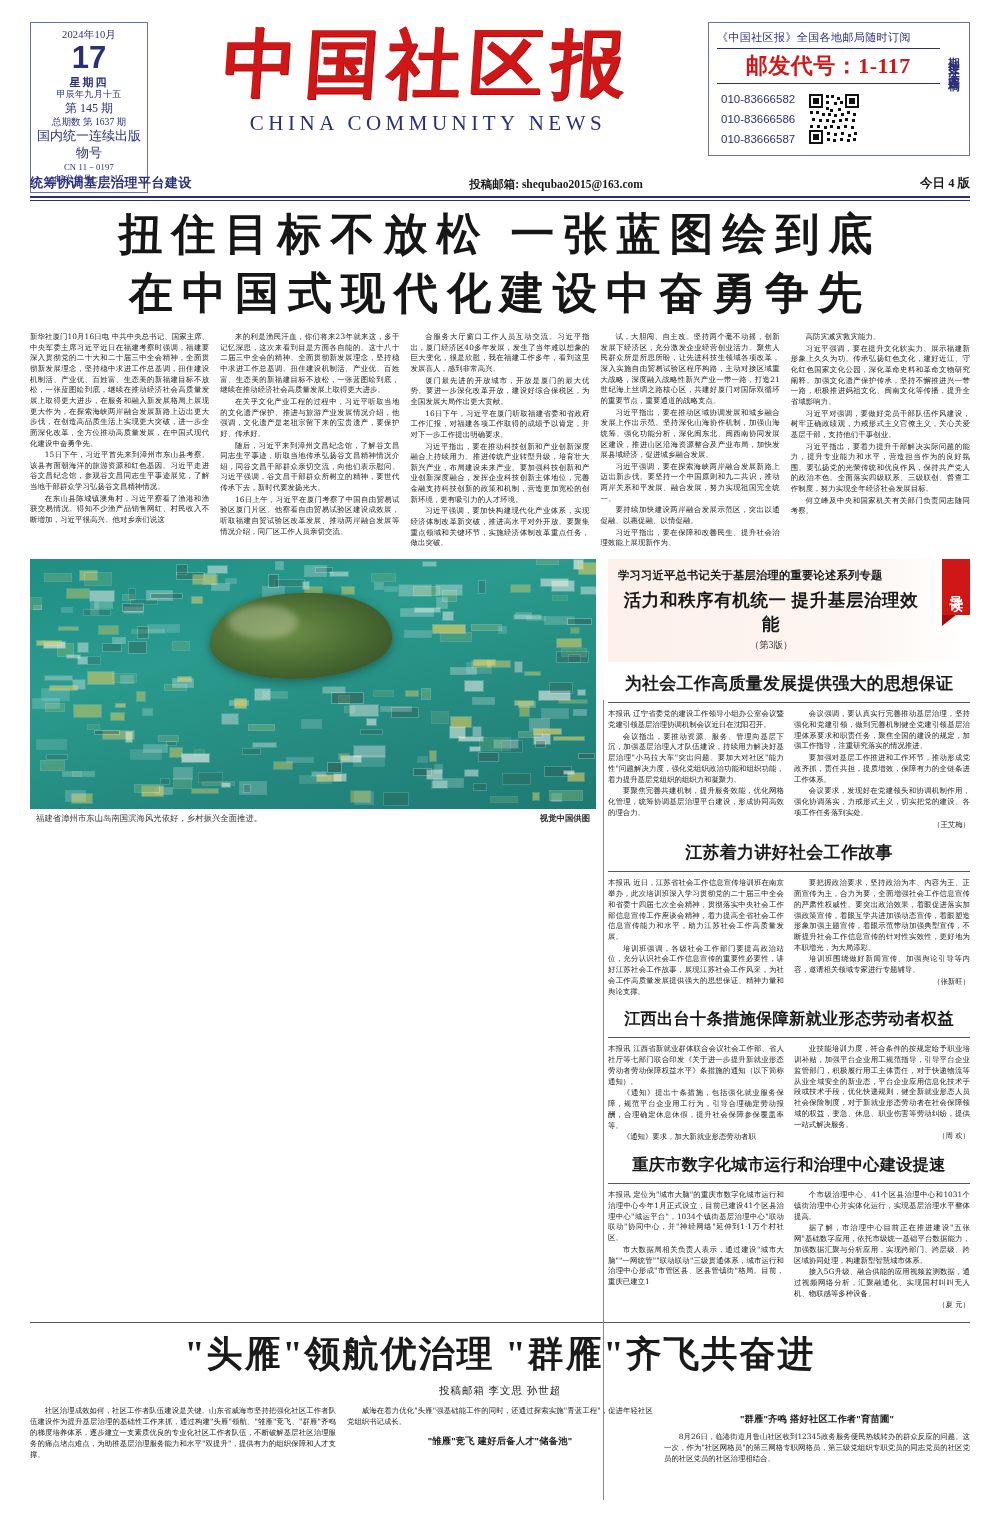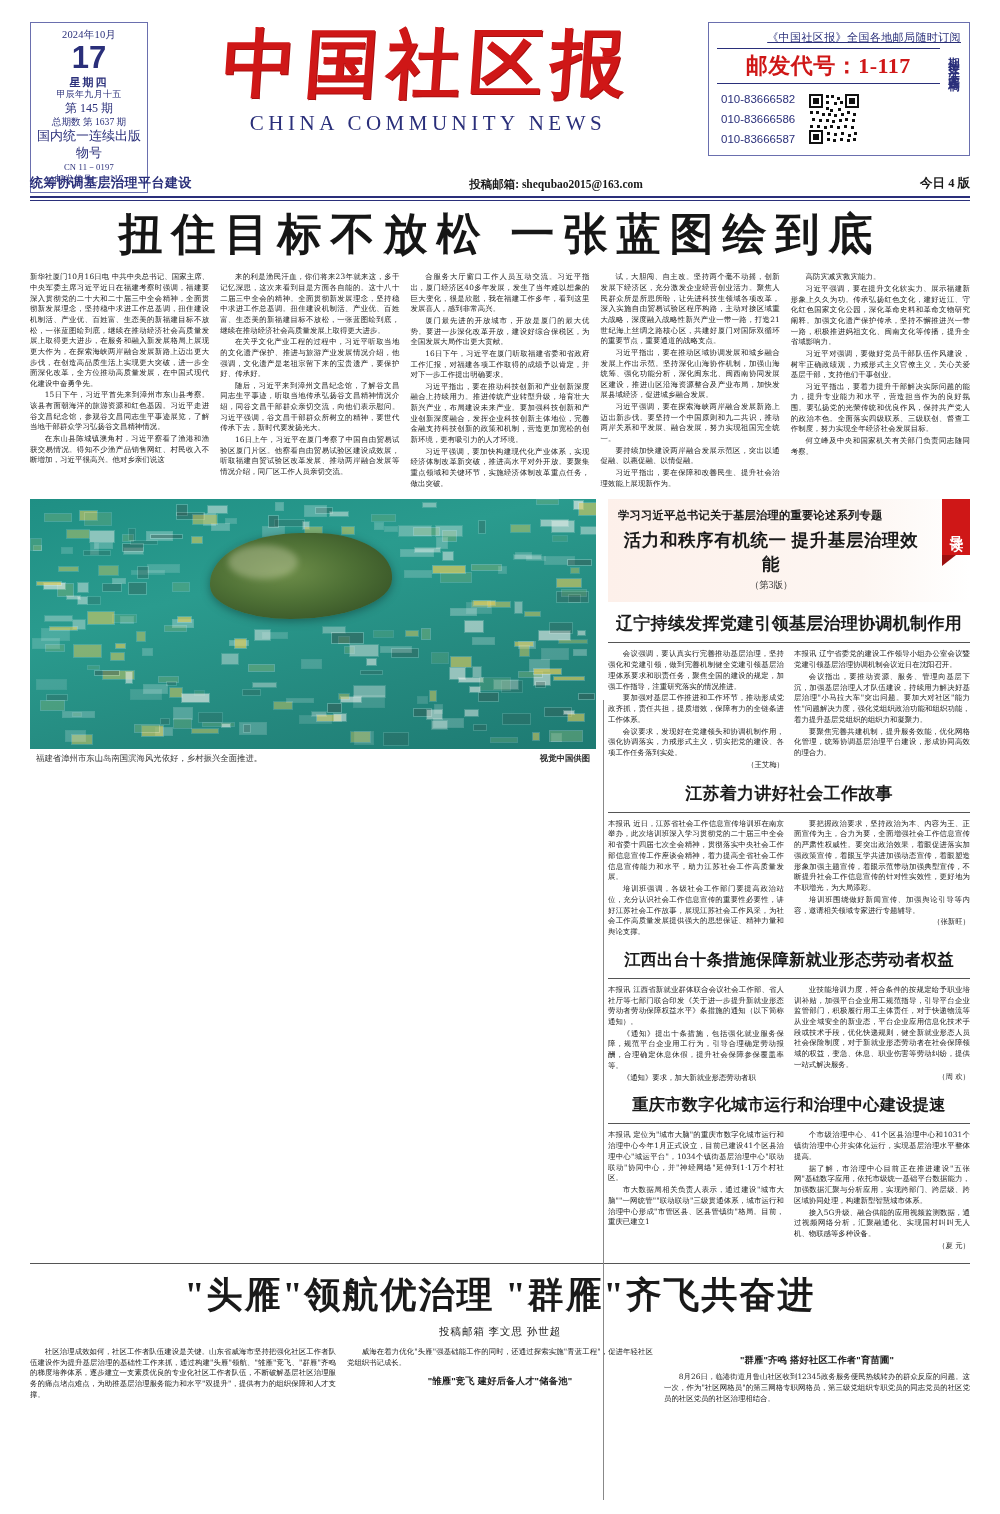--- a/index.html
+++ b/index.html
@@ -36,21 +36,21 @@
     letter-spacing:8px;line-height:1.12;
     transform:skewX(-4deg);
     text-shadow:1px 1px 0 #a81010;
   }
   .logo-en{
     font-family:"Liberation Serif",serif;color:#2a2f7a;
     font-size:21px;letter-spacing:4.5px;margin-top:6px;font-weight:normal;
   }
 
   .subbox{width:262px;border:1px solid #6a6fae;box-sizing:border-box;padding:7px 8px 6px;}
-  .subbox .sb-top{font-size:11px;color:#2a2f7a;text-align:right;letter-spacing:.4px;text-decoration:underline;}
+  .subbox .sb-top{font-size:11px;color:#2a2f7a;text-align:left;letter-spacing:.4px;}
   .sb-mid{display:flex;align-items:stretch;margin-top:3px;}
   .sb-left{flex:1;}
   .sb-code{
     border-top:1.6px solid #2a2f7a;border-bottom:1.6px solid #2a2f7a;
     color:#cf1717;font-weight:bold;font-size:22px;text-align:center;padding:2px 0;letter-spacing:.5px;
   }
   .sb-row{display:flex;margin-top:5px;align-items:center;}
   .sb-phones{font-size:11.5px;color:#2a2f7a;line-height:1.75;font-family:"Liberation Sans",sans-serif;padding-left:4px;}
   .qr{width:54px;height:54px;margin-left:12px;background:#fff;position:relative;}
   .sb-vert{
@@ -258,20 +258,21 @@
 
   <div class="mast-foot">
     <div class="left">统筹协调基层治理平台建设</div>
     <div class="email">投稿邮箱: shequbao2015@163.com</div>
     <div class="pages">今日 4 版</div>
   </div>
   <div class="rule-thick"></div>
   <div class="rule-thin"></div>
 
   <div class="headline">扭住目标不放松 一张蓝图绘到底</div>
+  <div class="headline">在中国式现代化建设中奋勇争先</div>
 
   <div class="cols" id="lead-cols">
       <div class="col">
         <p class="lead">新华社厦门10月16日电 中共中央总书记、国家主席、中央军委主席习近平近日在福建考察时强调，福建要深入贯彻党的二十大和二十届三中全会精神，全面贯彻新发展理念，坚持稳中求进工作总基调，扭住建设机制活、产业优、百姓富、生态美的新福建目标不放松，一张蓝图绘到底，继续在推动经济社会高质量发展上取得更大进步，在服务和融入新发展格局上展现更大作为，在探索海峡两岸融合发展新路上迈出更大步伐，在创造高品质生活上实现更大突破，进一步全面深化改革，全方位推动高质量发展，在中国式现代化建设中奋勇争先。</p>
         <p>15日下午，习近平首先来到漳州市东山县考察。该县有面朝海洋的旅游资源和红色基因。习近平走进谷文昌纪念馆，参观谷文昌同志生平事迹展览，了解当地干部群众学习弘扬谷文昌精神情况。</p>
         <p>在东山县陈城镇澳角村，习近平察看了渔港和渔获交易情况。得知不少渔产品销售网红、村民收入不断增加，习近平很高兴。他对乡亲们说这</p>
       </div>
       <div class="col">
         <p>来的利是渔民汗血，你们将来23年就来这，多干记忆深思，这次来看到目是方面各自能的。这十八十二届三中全会的精神。全面贯彻新发展理念，坚持稳中求进工作总基调。扭住建设机制活、产业优、百姓富、生态美的新福建目标不放松，一张蓝图绘到底，继续在推动经济社会高质量发展上取得更大进步。</p>
         <p>在关乎文化产业工程的过程中，习近平听取当地的文化遗产保护、推进与旅游产业发展情况介绍，他强调，文化遗产是老祖宗留下来的宝贵遗产，要保护好、传承好。</p>
@@ -541,33 +542,33 @@
     <div class="sidecol">
 
       <div class="guide">
         <div class="g1">学习习近平总书记关于基层治理的重要论述系列专题</div>
         <div class="g2">活力和秩序有机统一  提升基层治理效能</div>
         <div class="g3">（第3版）</div>
         <div class="guide-tab">导读</div>
       </div>
 
       <div id="side-articles">
-          <div class="side-hl">辽宁持续发挥党建引领基层治理协调机制作用</div>
+          <div class="side-hl">为社会工作高质量发展提供强大的思想保证</div>
           <div class="side-rule"></div>
           <div class="side-cols">
+            <div class="c">
+              <p class="lead">本报讯 辽宁省委党的建设工作领导小组办公室会议暨党建引领基层治理协调机制会议近日在沈阳召开。</p>
+              <p>会议指出，要推动资源、服务、管理向基层下沉，加强基层治理人才队伍建设，持续用力解决好基层治理"小马拉大车"突出问题。要加大对社区"能力性"问题解决力度，强化党组织政治功能和组织功能，着力提升基层党组织的组织力和凝聚力。</p>
+              <p>要聚焦完善共建机制，提升服务效能，优化网格化管理，统筹协调基层治理平台建设，形成协同高效的理合力。</p>
+            </div>
             <div class="c">
               <p>会议强调，要认真实行完善推动基层治理，坚持强化和党建引领，做到完善机制健全党建引领基层治理体系要求和职责任务，聚焦全国的建设的规定，加强工作指导，注重研究落实的情况推进。</p>
               <p>要加强对基层工作推进和工作环节，推动形成党政齐抓，责任共担，提质增效，保障有力的全链条进工作体系。</p>
               <p>会议要求，发现好在党建领头和协调机制作用，强化协调落实，力戒形式主义，切实把党的建设、各项工作任务落到实处。</p>
               <p class="sig">（王艾梅）</p>
-            </div>
-            <div class="c">
-              <p class="lead">本报讯 辽宁省委党的建设工作领导小组办公室会议暨党建引领基层治理协调机制会议近日在沈阳召开。</p>
-              <p>会议指出，要推动资源、服务、管理向基层下沉，加强基层治理人才队伍建设，持续用力解决好基层治理"小马拉大车"突出问题。要加大对社区"能力性"问题解决力度，强化党组织政治功能和组织功能，着力提升基层党组织的组织力和凝聚力。</p>
-              <p>要聚焦完善共建机制，提升服务效能，优化网格化管理，统筹协调基层治理平台建设，形成协同高效的理合力。</p>
             </div>
           </div>
           <div class="side-hl">江苏着力讲好社会工作故事</div>
           <div class="side-rule"></div>
           <div class="side-cols">
             <div class="c">
               <p class="lead">本报讯 近日，江苏省社会工作信息宣传培训班在南京举办，此次培训班深入学习贯彻党的二十届三中全会和省委十四届七次全会精神，贯彻落实中央社会工作部信息宣传工作座谈会精神，着力提高全省社会工作信息宣传能力和水平，助力江苏社会工作高质量发展。</p>
               <p>培训班强调，各级社会工作部门要提高政治站位，充分认识社会工作信息宣传的重要性必要性，讲好江苏社会工作故事，展现江苏社会工作风采，为社会工作高质量发展提供强大的思想保证、精神力量和舆论支撑。</p>
             </div>
             <div class="c">

